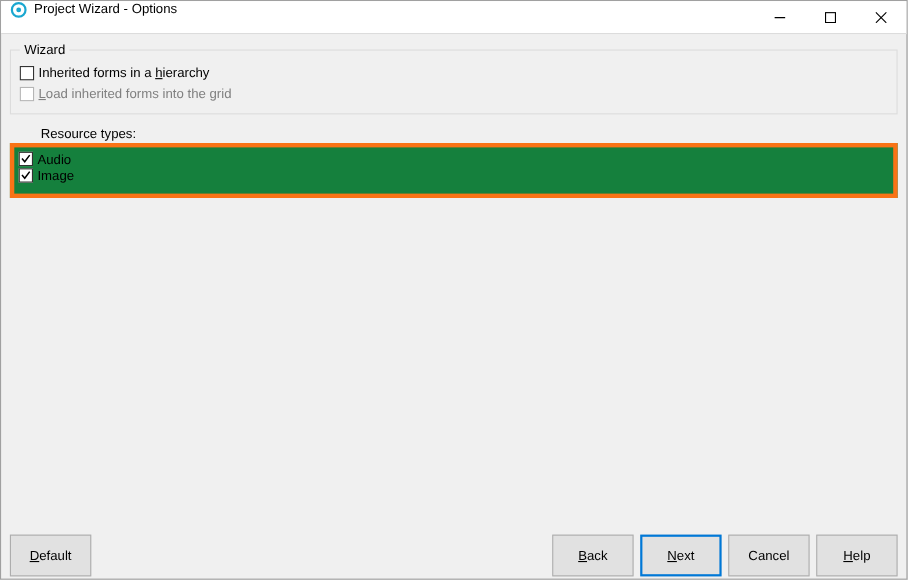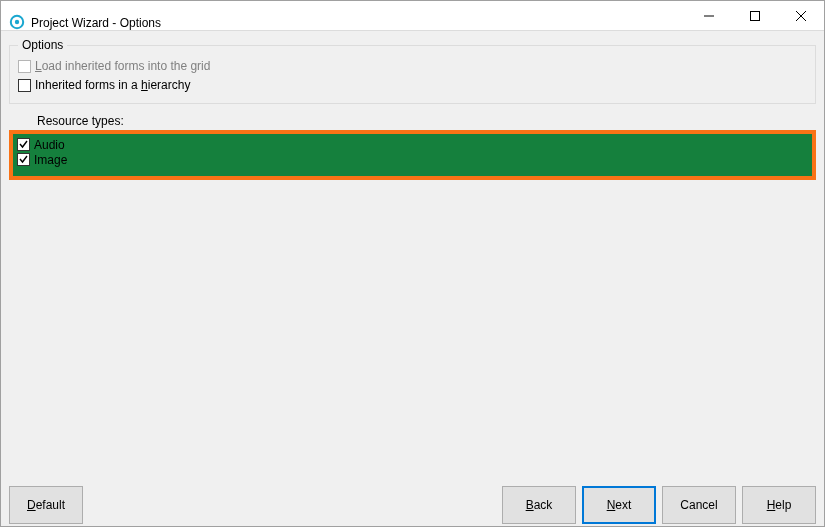--- a/index.html
+++ b/index.html
@@ -29,21 +29,21 @@
     background: var(--bg);
     border: 1px solid #a0a0a0;
     display: flex;
     flex-direction: column;
   }
   
   .titlebar {
     height: 30px;
     background: var(--white);
     display: flex;
-    align-items: flex-end;
+    align-items: flex-start;
     border-bottom: 1px solid var(--border-light);
   }
   .titlebar .icon {
     width: 16px;
     height: 16px;
     margin: 0 6px 0 8px;
     display: flex;
     align-items: center;
     justify-content: center;
   }
@@ -185,33 +185,33 @@
             <line x1="0" y1="0" x2="10" y2="10" stroke="#000" stroke-width="1"></line>
             <line x1="10" y1="0" x2="0" y2="10" stroke="#000" stroke-width="1"></line>
           </svg>
       </div>
     </div>
   </div>
 
   <div class="client">
 
     <div class="groupbox">
-      <span class="legend">Options</span>
+      <span class="legend">Wizard</span>
+
+      <div class="check-row">
+        <span class="checkbox"></span>
+        <span class="chk-label">
+          <span>Inherited forms in a </span><span class="u">h</span><span>ierarchy</span>
+        </span>
+      </div>
 
       <div class="check-row">
         <span class="checkbox disabled"></span>
         <span class="chk-label disabled">
           <span class="u">L</span><span>oad inherited forms into the grid</span>
-        </span>
-      </div>
-
-      <div class="check-row">
-        <span class="checkbox"></span>
-        <span class="chk-label">
-          <span>Inherited forms in a </span><span class="u">h</span><span>ierarchy</span>
         </span>
       </div>
 
     </div>
 
     <div class="section-label">
       <span class="u">R</span><span>esource types:</span>
     </div>
     <div class="listbox">
       <div class="list-item">

